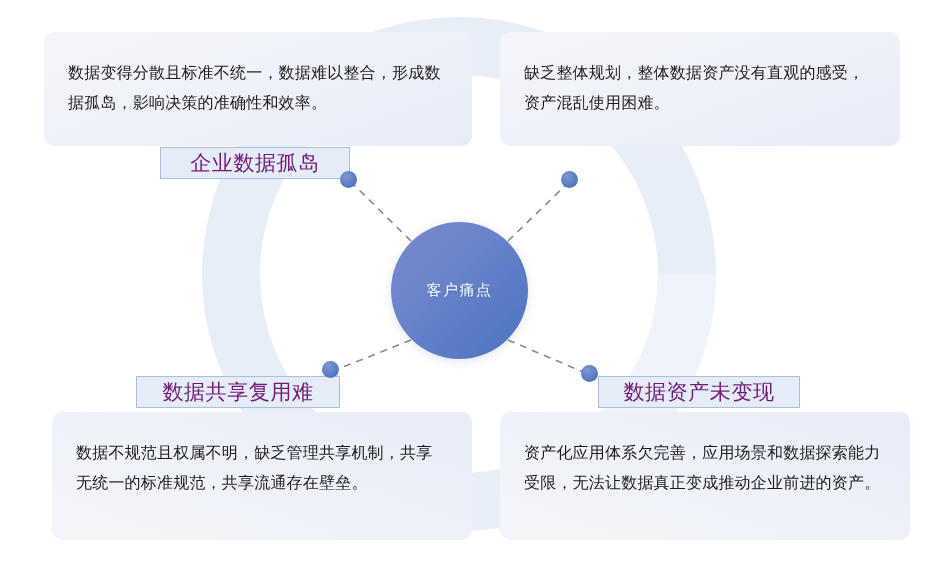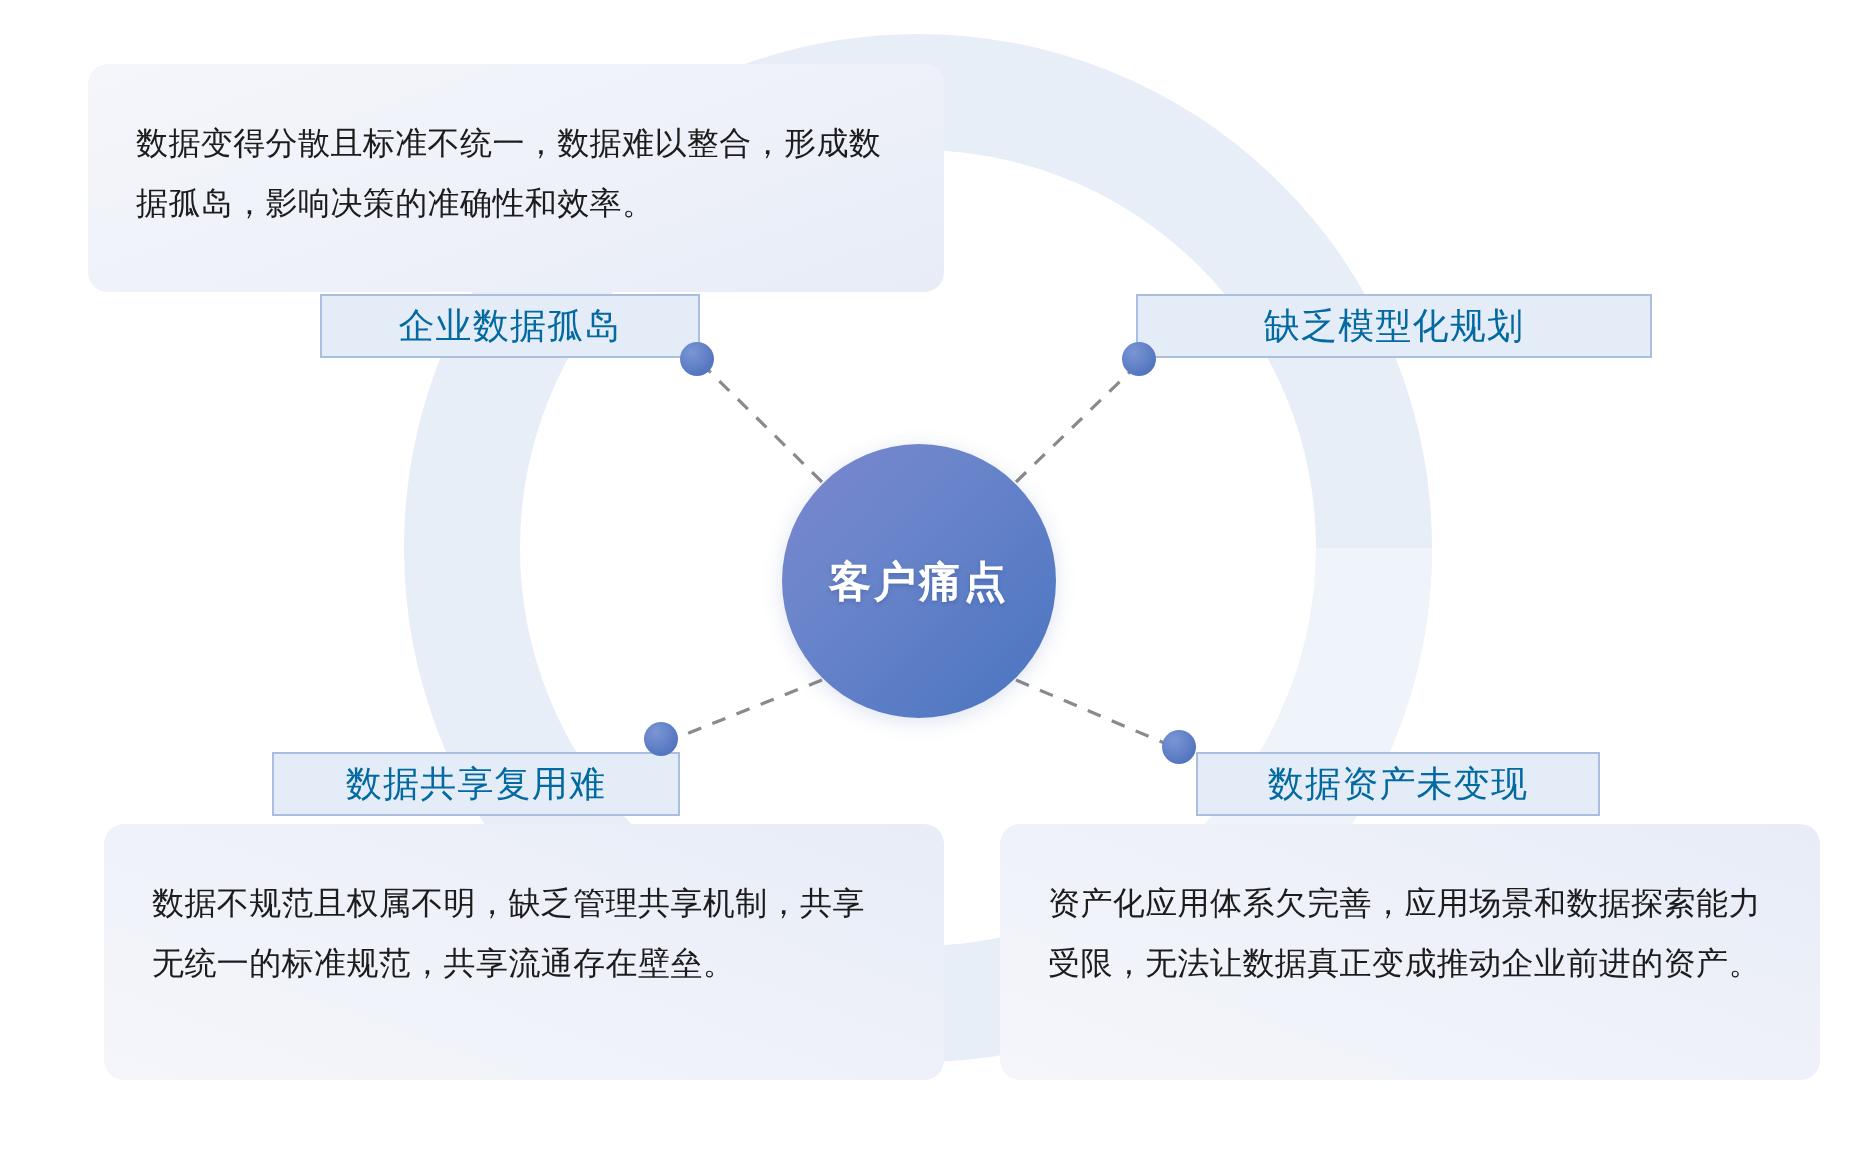--- a/index.html
+++ b/index.html
@@ -35,22 +35,22 @@
     height: 137px;
     border-radius: 50%;
     background: linear-gradient(135deg, #7b86cf 0%, #6b85cb 35%, #4a74c0 100%);
     display: flex;
     align-items: center;
     justify-content: center;
     box-shadow: 0 2px 10px rgba(70,100,170,0.18);
   }
   .hub-label {
     color: #ffffff;
-    font-size: 21px;
-    font-weight: bold;
+    font-size: 15px;
+    font-weight: normal;
     letter-spacing: 1.5px;
     white-space: nowrap;
     text-shadow: 0 1px 2px rgba(40,60,120,0.30);
   }
 
   
   .card {
     position: absolute;
     border-radius: 10px;
     box-sizing: border-box;
@@ -84,22 +84,22 @@
     position: absolute;
     box-sizing: border-box;
     background: #e4ecf7;
     border: 1px solid #a9bfdd;
     display: flex;
     align-items: center;
     justify-content: center;
     height: 32px;
   }
   .chip-label {
-    font-size: 18px;
-    color: #0369a1;
+    font-size: 21px;
+    color: #701a75;
     letter-spacing: 0.6px;
     white-space: nowrap;
   }
   .chip-tl { left: 160px; top: 147px; width: 190px; }
   .chip-tr { left: 568px; top: 147px; width: 258px; }
   .chip-bl { left: 136px; top: 376px; width: 204px; }
   .chip-br { left: 598px; top: 376px; width: 202px; }
 
   
   .dot {
@@ -135,34 +135,34 @@
     <line x1="411" y1="241" x2="351" y2="182" stroke="#8a8a8a" stroke-width="1.6" stroke-dasharray="7 6"></line>
     <line x1="508" y1="241" x2="569" y2="182" stroke="#8a8a8a" stroke-width="1.6" stroke-dasharray="7 6"></line>
     <line x1="411" y1="340" x2="333" y2="371" stroke="#8a8a8a" stroke-width="1.6" stroke-dasharray="7 6"></line>
     <line x1="508" y1="340" x2="588" y2="374" stroke="#8a8a8a" stroke-width="1.6" stroke-dasharray="7 6"></line>
   </svg>
 
   <div class="card card-tl">
     <div class="card-text">数据变得分散且标准不统一，数据难以整合，形成数据孤岛，影响决策的准确性和效率。</div>
   </div>
 
+  <div class="card card-tr">
+    <div class="card-text">缺乏整体规划，整体数据资产没有直观的感受，资产混乱使用困难。</div>
+  </div>
 
   <div class="card card-bl">
     <div class="card-text">数据不规范且权属不明，缺乏管理共享机制，共享无统一的标准规范，共享流通存在壁垒。</div>
   </div>
 
   <div class="card card-br">
     <div class="card-text">资产化应用体系欠完善，应用场景和数据探索能力受限，无法让数据真正变成推动企业前进的资产。</div>
   </div>
 
   <div class="chip chip-tl">
     <span class="chip-label">企业数据孤岛</span>
-  </div>
-  <div class="chip chip-tr">
-    <span class="chip-label">缺乏模型化规划</span>
   </div>
   <div class="chip chip-br">
     <span class="chip-label">数据资产未变现</span>
   </div>
   <div class="chip chip-bl">
     <span class="chip-label">数据共享复用难</span>
   </div>
 
   <div class="dot dot-tl"></div>
   <div class="dot dot-tr"></div>

